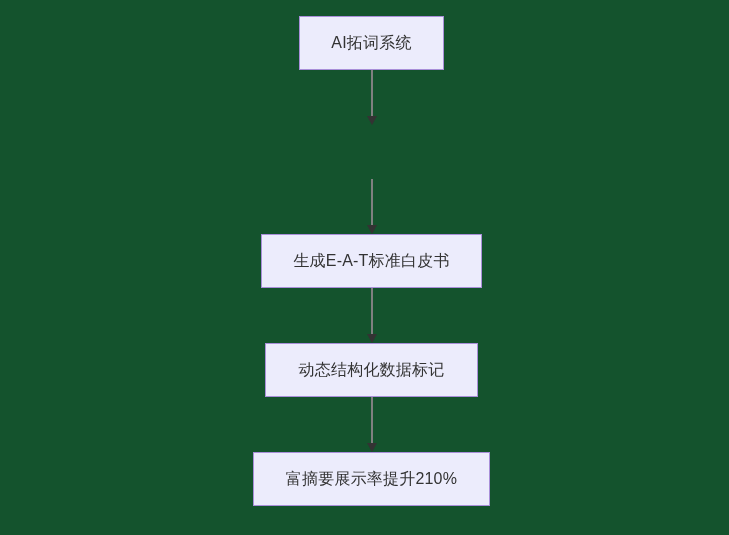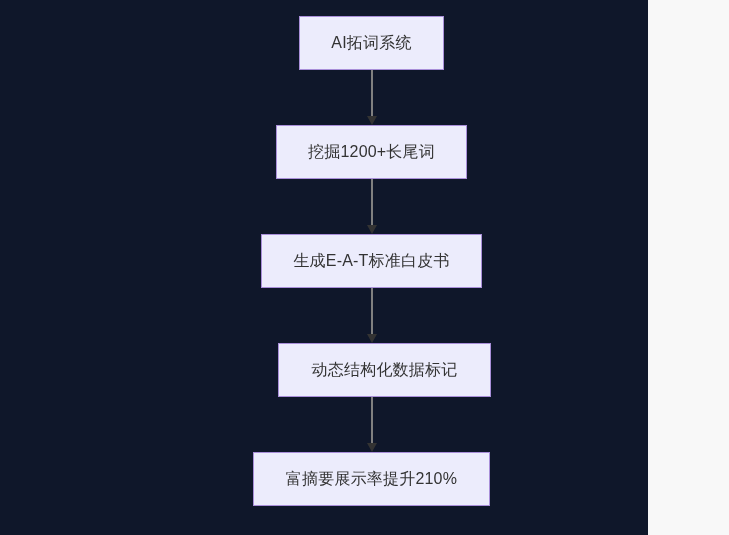--- a/index.html
+++ b/index.html
@@ -9,23 +9,23 @@
   }
   body {
     width: 729px;
     height: 535px;
     background: #f8f8f8;
     font-family: "Liberation Sans", "DejaVu Sans", sans-serif;
     overflow: hidden;
   }
   #flow-canvas {
     position: relative;
-    width: 648px;
+    width: 729px;
     height: 535px;
-    background: #0f172a;
+    background: #14532d;
   }
   .node {
     position: absolute;
     box-sizing: border-box;
     height: 54px;
     background: #ececfc;
     border: 1.6px solid #a98fd9;
     display: flex;
     align-items: center;
     justify-content: center;
@@ -35,21 +35,21 @@
     line-height: 1;
     color: #333333;
     letter-spacing: 0.2px;
     white-space: nowrap;
     text-align: center;
   }
   
   #node-0 { left: 299px; top: 16px;  width: 145px; }
   #node-1 { left: 276px; top: 125px; width: 191px; }
   #node-2 { left: 261px; top: 234px; width: 221px; align-items: center; }
-  #node-3 { left: 278px; top: 343px; width: 213px; align-items: center; }
+  #node-3 { left: 265px; top: 343px; width: 213px; align-items: center; }
   #node-4 { left: 253px; top: 452px; width: 237px; }
 
   .connector {
     position: absolute;
     left: 364px;
     width: 16px;
     pointer-events: none;
   }
   .connector .line {
     position: absolute;
@@ -85,23 +85,20 @@
 
   <div class="node" id="node-0">
     <span class="node-label">AI拓词系统</span>
   </div>
 
   <div class="connector" id="connector-0">
     <div class="line"></div>
     <div class="arrowhead"></div>
   </div>
 
-  <div class="node" id="node-1">
-    <span class="node-label">挖掘1200+长尾词</span>
-  </div>
 
   <div class="connector" id="connector-1">
     <div class="line"></div>
     <div class="arrowhead"></div>
   </div>
 
   <div class="node" id="node-2">
     <span class="node-label">生成E-A-T标准白皮书</span>
   </div>
 

